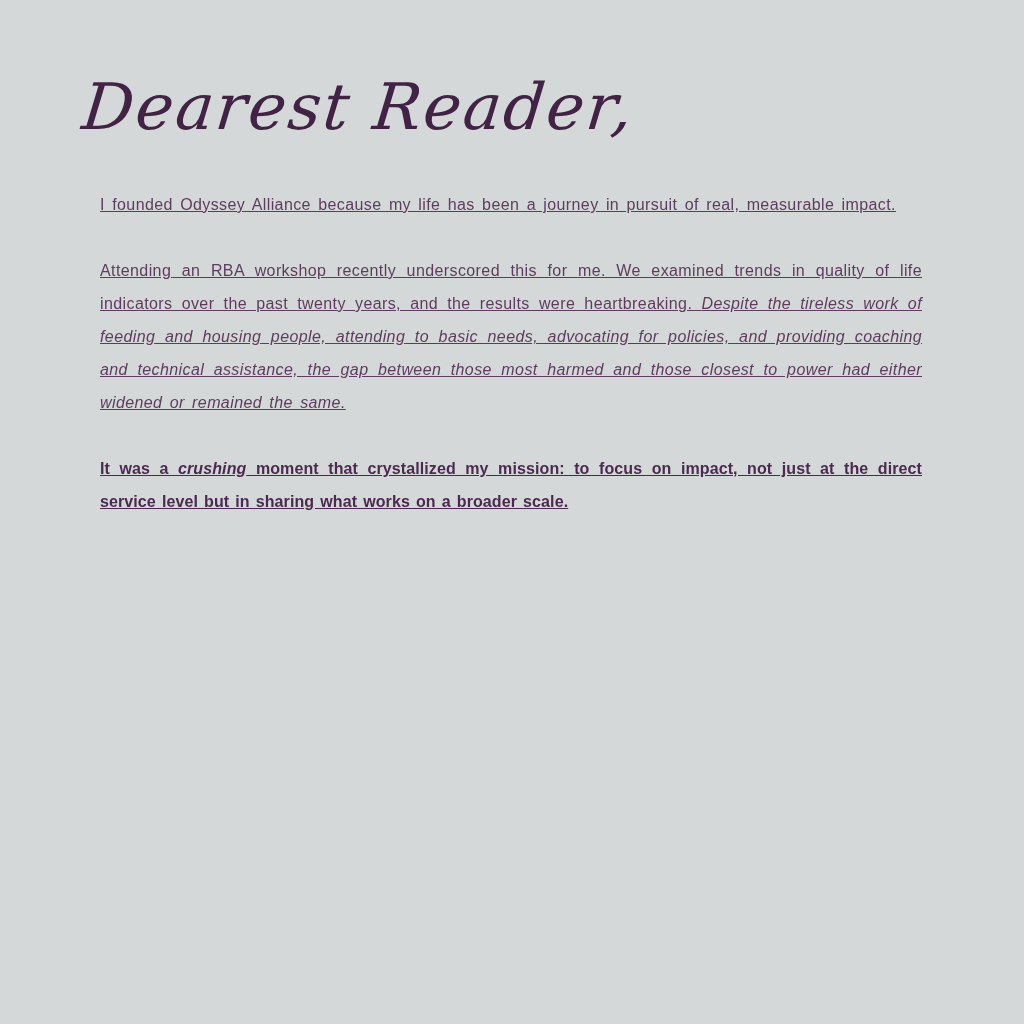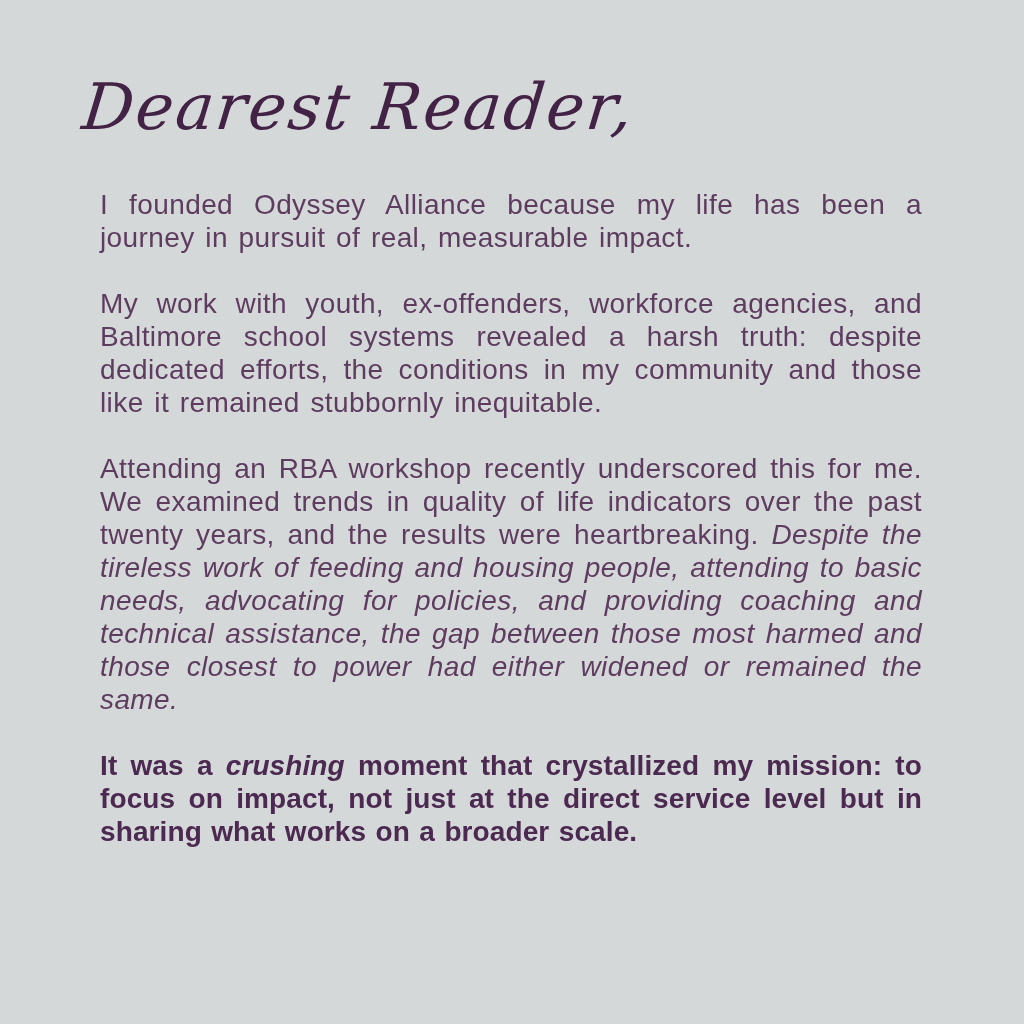--- a/index.html
+++ b/index.html
@@ -31,26 +31,27 @@
     color: var(--heading-color, #432345);
     transform: skewX(-6deg);
     transform-origin: left bottom;
     white-space: nowrap;
   }
   .paragraphs {
     margin-top: 16px;
   }
   .paragraphs p {
     margin: 0 0 33px 0;
-    font-size: 28px;
+    font-size: 16px;
     line-height: 33px;
     letter-spacing: 0.4px;
     word-spacing: 2.5px;
     text-align: justify;
     color: var(--body-text-color, #5e3c5f);
+    text-decoration: underline;
   }
   .paragraphs p:last-child {
     margin-bottom: 16px;
   }
   .seg-italic {
     font-style: italic;
   }
   p.para-bold {
     font-weight: bold;
     color: var(--bold-text-color, #4b2950);
@@ -66,21 +67,20 @@
 <body>
 
 <main class="letter">
 
   <h1 class="salutation">Dearest Reader,</h1>
 
   <section class="paragraphs">
 
     <p><span>I founded Odyssey Alliance because my life has been a journey in pursuit of real, measurable impact.</span></p>
 
-    <p><span>My work with youth, ex-offenders, workforce agencies, and Baltimore school systems revealed a harsh truth: despite dedicated efforts, the conditions in my community and those like it remained stubbornly inequitable.</span></p>
 
 
     <p><span>Attending an RBA workshop recently underscored this for me. We examined trends in quality of life indicators over the past twenty years, and the results were heartbreaking. </span><span class="seg-italic">Despite the tireless work of feeding and housing people, attending to basic needs, advocating for policies, and providing coaching and technical assistance, the gap between those most harmed and those closest to power had either widened or remained the same.</span></p>
 
     <p class="para-bold"><span>It was a </span><span class="seg-bold-italic">crushing</span><span> moment that crystallized my mission: to focus on impact, not just at the direct service level but in sharing what works on a broader scale.</span></p>
 
   </section>
 </main>
 
 </body></html>

